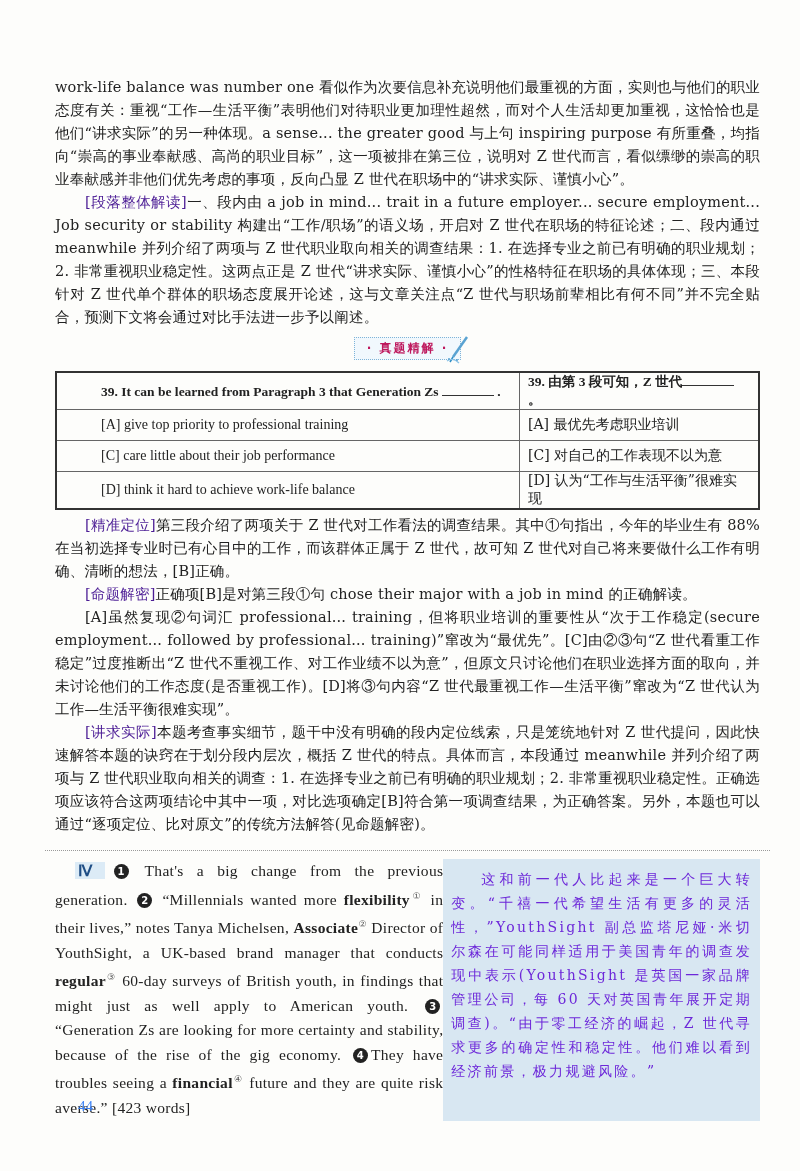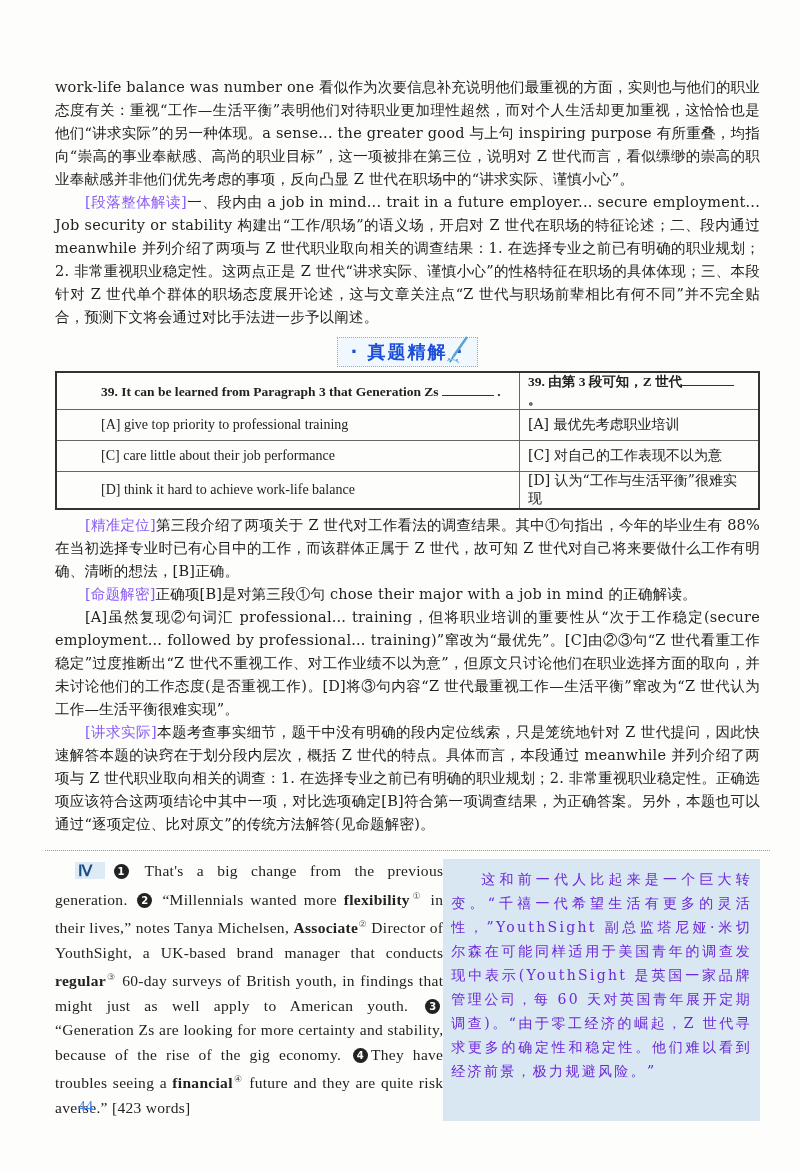--- a/index.html
+++ b/index.html
@@ -15,30 +15,30 @@
     position: absolute; left: 55px; top: 76px; width: 705px;
   }
   p.para {
     margin: 0;
     font-size: 14.5px;
     line-height: 23px;
     text-align: justify;
     letter-spacing: 0.2px;
   }
   p.indent { text-indent: 30px; }
-  .tag { color: #8b5cf6; }
+  .tag { color: #4c1d95; }
   .en { font-family: "Liberation Serif", serif; }
   .banner-wrap { text-align: center; margin: 8px 0 6px 0; height: 28px; position: relative; }
   .banner {
     display: inline-block;
     border: 1.5px dotted #7fb4d8;
     padding: 2px 12px;
     font-family: "DejaVu Sans", sans-serif;
-    color: #1d4ed8;
-    font-size: 18px;
+    color: #be185d;
+    font-size: 12px;
     font-weight: bold;
     letter-spacing: 2px;
     background: #f1f8fd;
   }
   .pen { position: absolute; left: 390px; top: -2px; }
   table.q {
     width: 705px;
     border-collapse: collapse;
     border: 2px solid #333;
     font-size: 14px;

